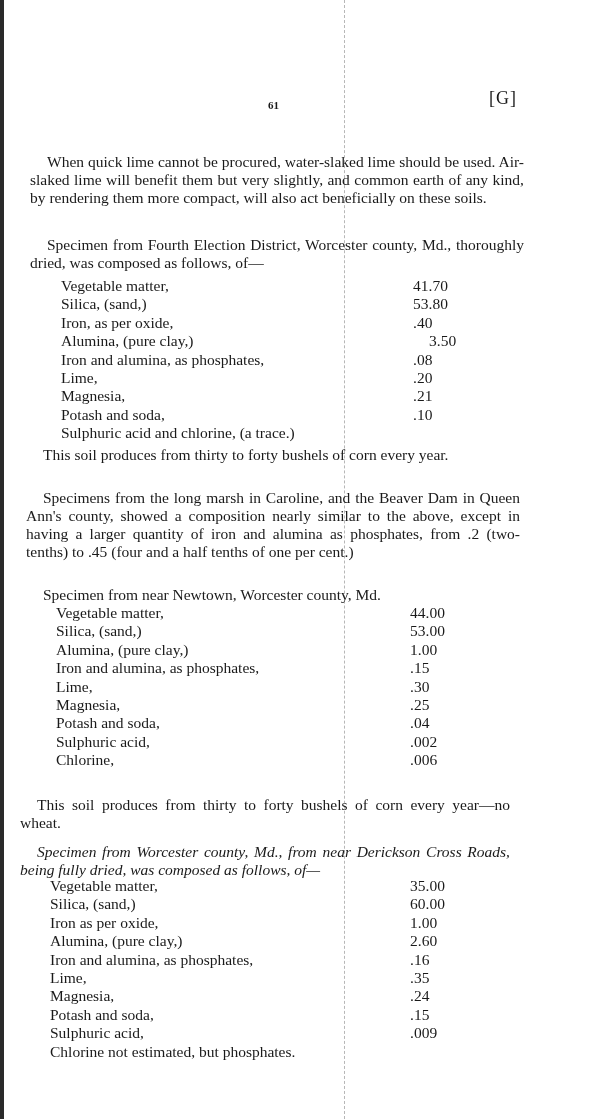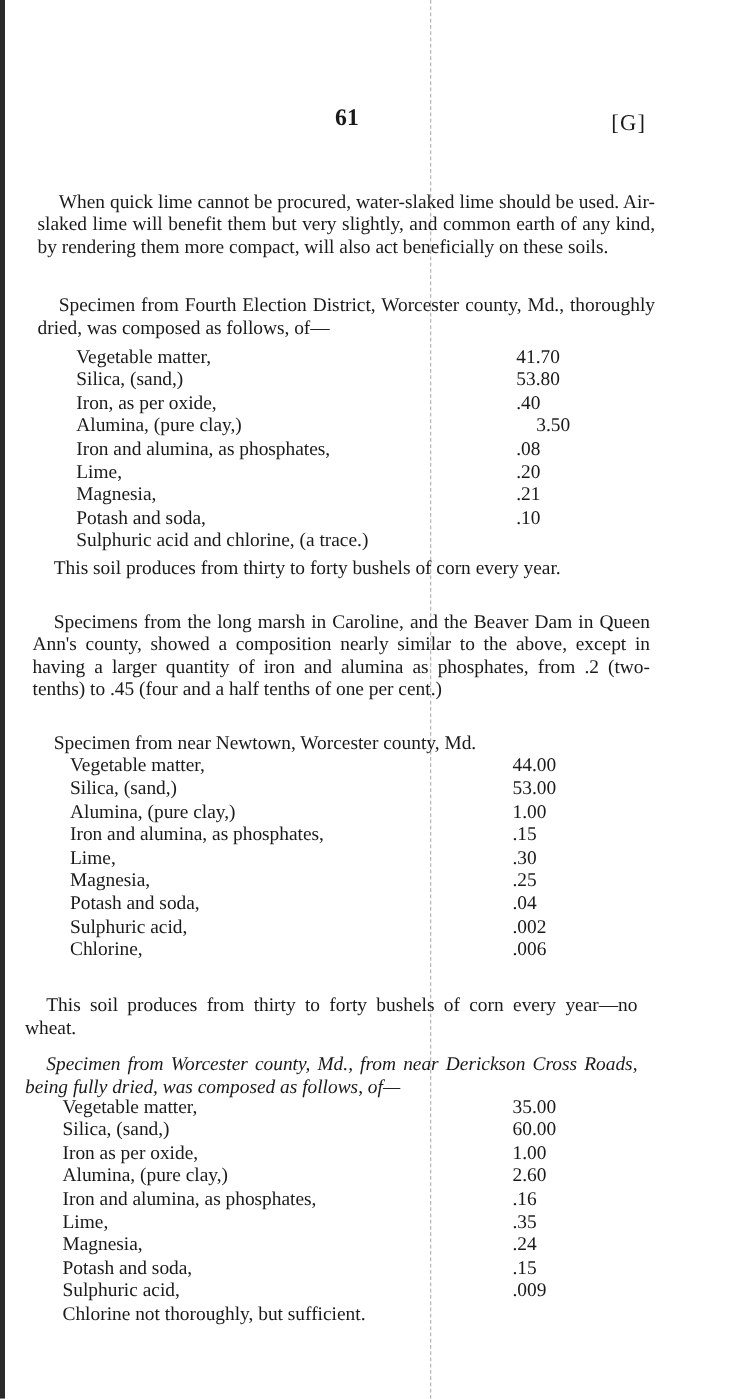--- a/index.html
+++ b/index.html
@@ -9,21 +9,21 @@
     font-family: "Liberation Serif", "DejaVu Serif", serif;
     color: #1a1a1a;
   }
   .left-border { position: absolute; left: 0; top: 0; width: 4px; height: 1119px; background: #2a2a2a; }
   .fold-line {
     position: absolute; left: 344px; top: 0; width: 0; height: 1119px;
     border-left: 1px dashed #9a9a9a; opacity: 0.7;
   }
   .page { position: absolute; left: 0; top: 0; width: 600px; height: 1119px; }
   .header { position: absolute; top: 84px; left: 0; width: 600px; height: 24px; }
-  .page-number { position: absolute; left: 268px; top: 0; font-size: 19px; font-weight: bold; }
+  .page-number { position: absolute; left: 268px; top: 15px; font-size: 11px; font-weight: bold; }
   .signature { position: absolute; left: 489px; top: 4px; font-size: 18px; letter-spacing: 1px; }
   .text-block { position: absolute; left: 30px; width: 494px; font-size: 15.5px; line-height: 18px; text-align: justify; }
   .indent { text-indent: 17px; }
   .table { position: absolute; font-size: 15.5px; line-height: 18.4px; }
   .row { position: relative; height: 18.4px; }
   .row .label { position: absolute; left: 0; white-space: nowrap; }
   .row .value { position: absolute; white-space: nowrap; text-align: left; width: 70px; }
 </style>
 </head>
 <body>
@@ -157,18 +157,18 @@
       </div>
     <div class="row">
         <span class="label">Potash and soda,</span>
         <span class="value" style="left:360px">.15</span>
       </div>
     <div class="row">
         <span class="label">Sulphuric acid,</span>
         <span class="value" style="left:360px">.009</span>
       </div>
     <div class="row">
-        <span class="label">Chlorine not thoroughly, but sufficient.</span>
+        <span class="label">Chlorine not estimated, but phosphates.</span>
         <span class="value" style="left:360px"></span>
       </div>
   </div>
 
 </div>
 
 </body></html>

